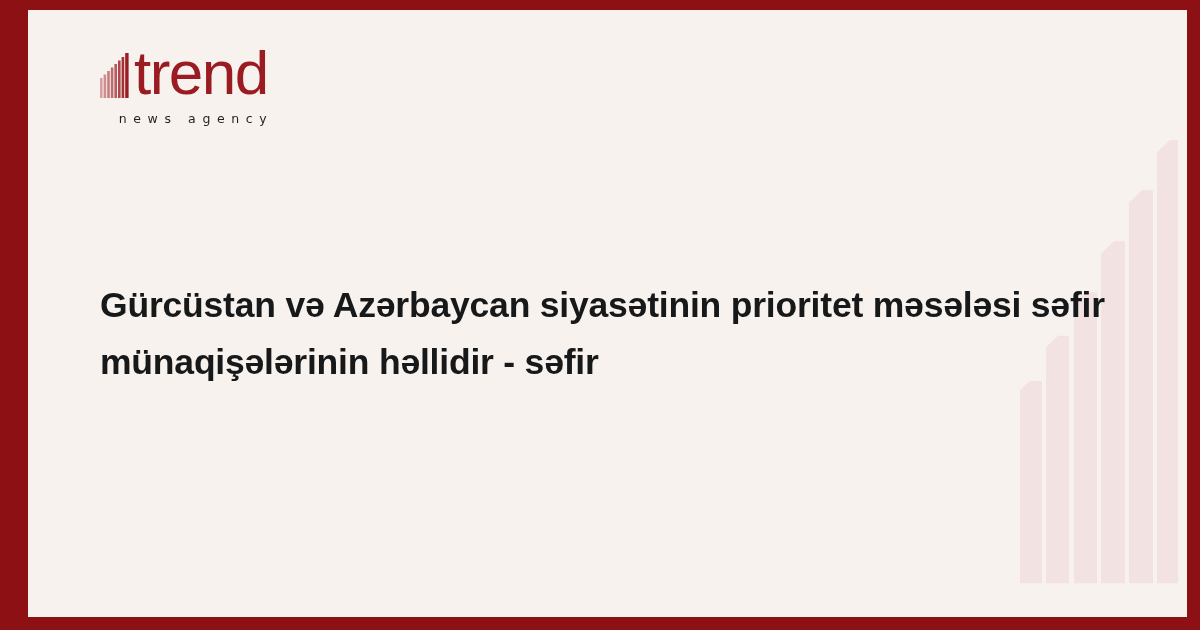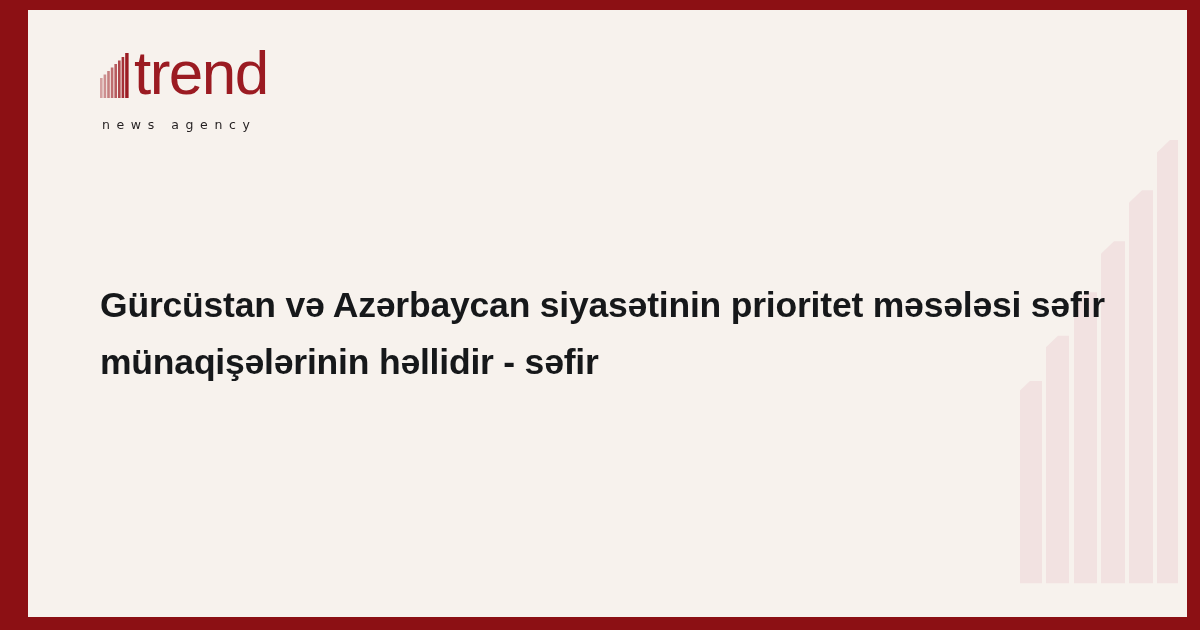--- a/index.html
+++ b/index.html
@@ -66,28 +66,29 @@
     font-family: "Liberation Sans", sans-serif;
     font-size: 62px;
     font-weight: 400;
     letter-spacing: -1.5px;
     line-height: 0.86;
     color: #9B1B22;
     white-space: nowrap;
     margin-left: -1px;
   }
   .logo-sub {
-    margin-top: 16px;
+    margin-top: 10px;
     margin-left: 2px;
     font-family: "DejaVu Sans", sans-serif;
     font-size: 12.5px;
     font-weight: 400;
     letter-spacing: 6.6px;
     color: #231F20;
     white-space: nowrap;
+    text-align: center;
   }
 
   
   .headline {
     position: absolute;
     left: 72px;
     top: 243px;
     width: 1010px;
     font-family: "Liberation Sans", sans-serif;
     font-size: 35.5px;

